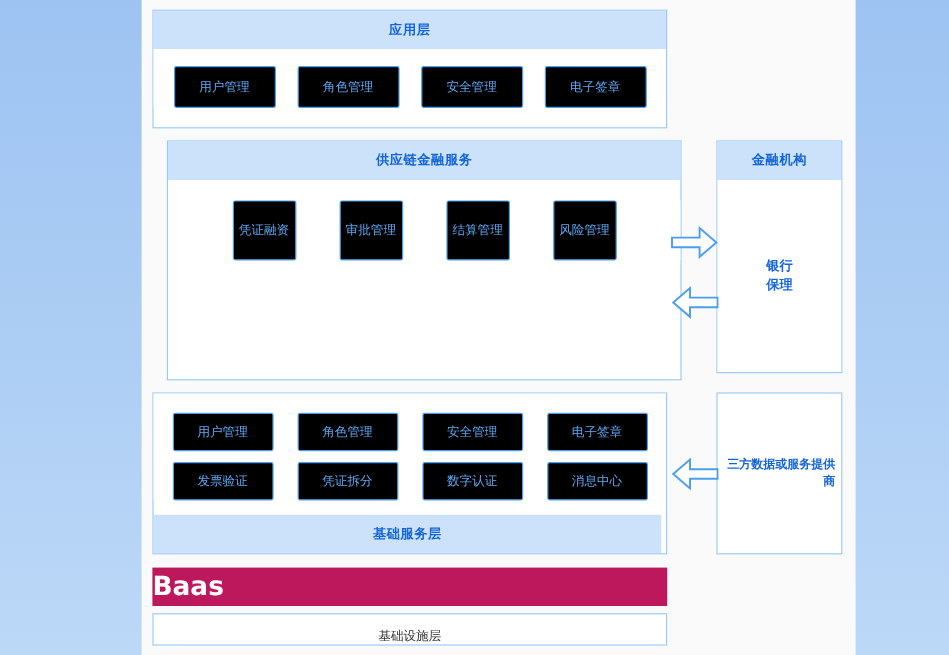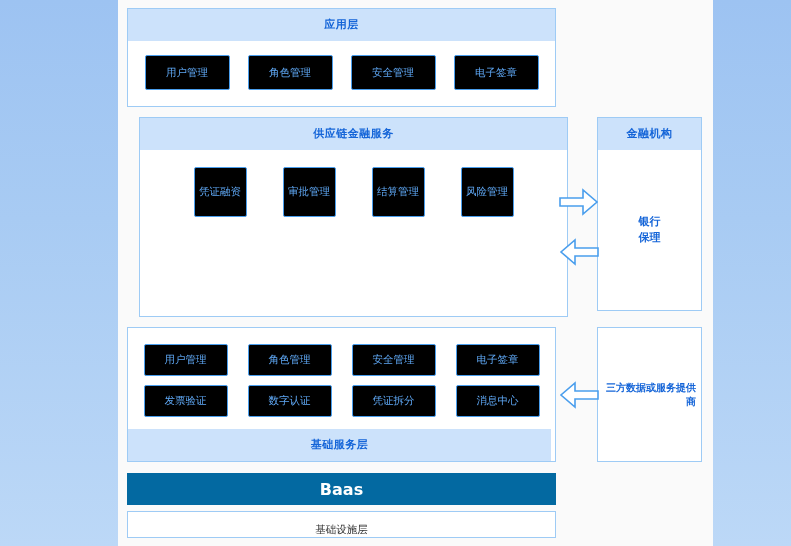--- a/index.html
+++ b/index.html
@@ -91,27 +91,26 @@
     right: 4px;
   }
 
   
   #baas-bar {
     position: absolute;
     left: 127px;
     top: 473px;
     width: 429px;
     height: 32px;
-    background: #0369a1;
+    background: #be185d;
     color: #ffffff;
-    font-size: 16px;
-    font-weight: bold;
-    display: flex;
-    align-items: center;
-    justify-content: center;
+    font-size: 22px;
+    font-weight: bold;
+    display: flex;
+    align-items: center;
     box-sizing: border-box;
   }
 
   
   #infra-bar {
     position: absolute;
     left: 127px;
     top: 511px;
     width: 429px;
     height: 27px;
@@ -193,22 +192,22 @@
   <div class="panel" id="basic-layer">
     <div class="panel-body">
       <div class="tile-row row-1">
         <div class="tile mid">用户管理</div>
         <div class="tile mid">角色管理</div>
         <div class="tile mid">安全管理</div>
         <div class="tile mid">电子签章</div>
       </div>
       <div class="tile-row row-2">
         <div class="tile mid">发票验证</div>
+        <div class="tile mid">凭证拆分</div>
         <div class="tile mid">数字认证</div>
-        <div class="tile mid">凭证拆分</div>
         <div class="tile mid">消息中心</div>
       </div>
     </div>
     <div class="panel-header bottom">基础服务层</div>
   </div>
 
   <div id="baas-bar">
     <span>Baas</span>
   </div>
 

